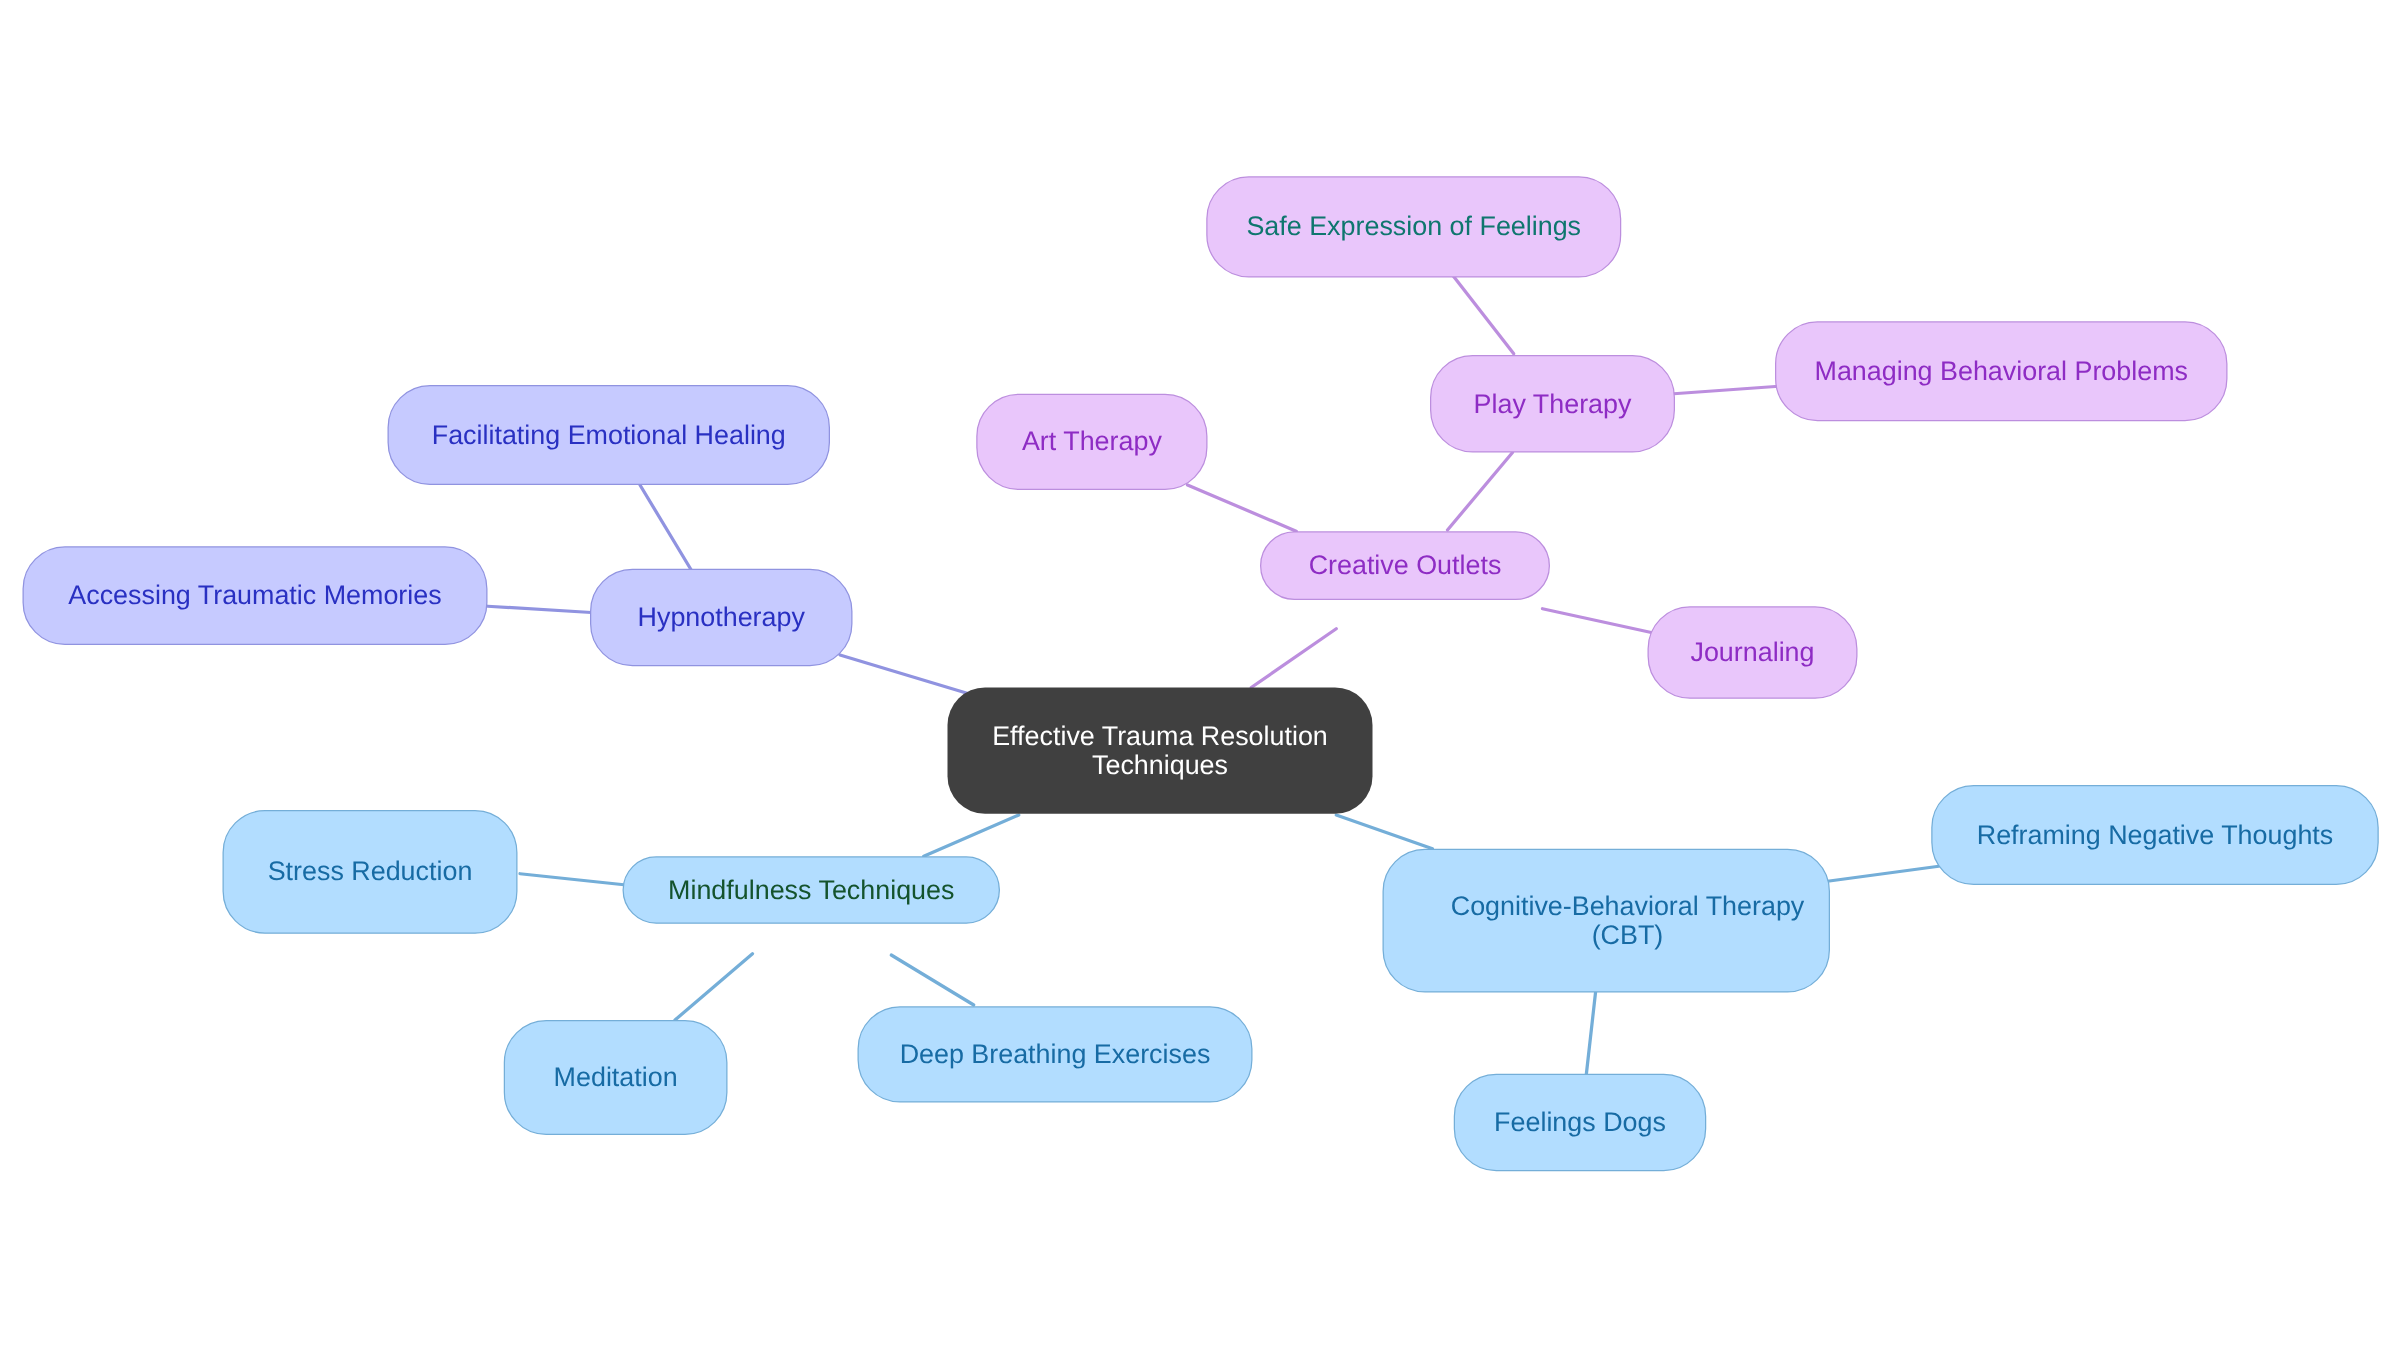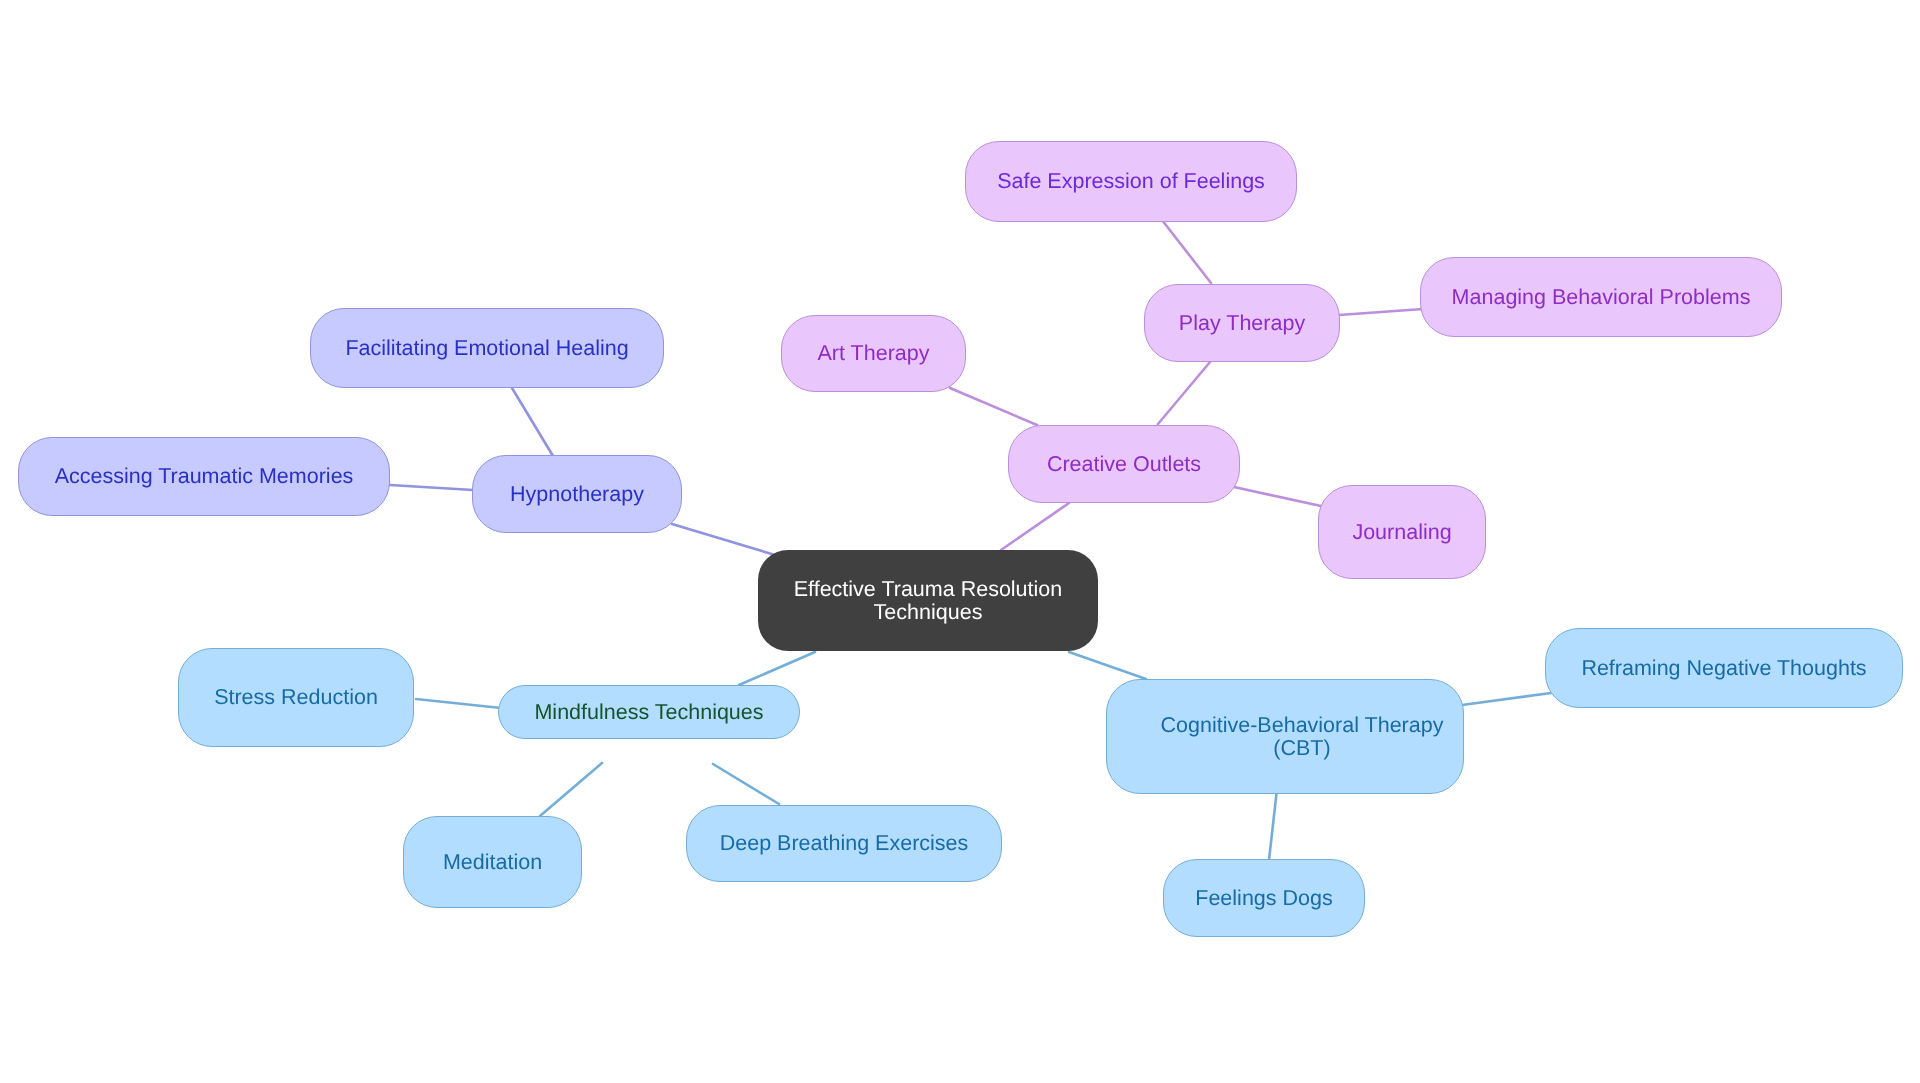--- a/index.html
+++ b/index.html
@@ -41,36 +41,36 @@
       </div>
       <div class="node" style="left: 310px; top: 308px; width: 354px; height: 80px; background: rgb(198, 202, 255); border: 1px solid rgb(144, 147, 224); border-radius: 34px; color: rgb(41, 48, 194); font-size: 21.5px;">
         <span class="lbl">Facilitating Emotional Healing</span>
       </div>
       <div class="node" style="left: 18px; top: 437px; width: 372px; height: 79px; background: rgb(198, 202, 255); border: 1px solid rgb(144, 147, 224); border-radius: 34px; color: rgb(41, 48, 194); font-size: 21.5px;">
         <span class="lbl">Accessing Traumatic Memories</span>
       </div>
       <div class="node" style="left: 472px; top: 455px; width: 210px; height: 78px; background: rgb(198, 202, 255); border: 1px solid rgb(144, 147, 224); border-radius: 34px; color: rgb(41, 48, 194); font-size: 21.5px; text-align: center;">
         <span class="lbl">Hypnotherapy</span>
       </div>
-      <div class="node" style="left: 965px; top: 141px; width: 332px; height: 81px; background: rgb(233, 198, 251); border: 1px solid rgb(188, 142, 222); border-radius: 34px; color: #6d28d9; font-size: 21.5px;">
+      <div class="node" style="left: 965px; top: 141px; width: 332px; height: 81px; background: rgb(233, 198, 251); border: 1px solid rgb(188, 142, 222); border-radius: 34px; color: #0f766e; font-size: 21.5px;">
         <span class="lbl">Safe Expression of Feelings</span>
       </div>
       <div class="node" style="left: 1420px; top: 257px; width: 362px; height: 80px; background: rgb(233, 198, 251); border: 1px solid rgb(188, 142, 222); border-radius: 34px; color: rgb(142, 44, 196); font-size: 21.5px;">
         <span class="lbl">Managing Behavioral Problems</span>
       </div>
       <div class="node" style="left: 1144px; top: 284px; width: 196px; height: 78px; background: rgb(233, 198, 251); border: 1px solid rgb(188, 142, 222); border-radius: 34px; color: rgb(142, 44, 196); font-size: 21.5px;">
         <span class="lbl">Play Therapy</span>
       </div>
       <div class="node" style="left: 781px; top: 315px; width: 185px; height: 77px; background: rgb(233, 198, 251); border: 1px solid rgb(188, 142, 222); border-radius: 34px; color: rgb(142, 44, 196); font-size: 21.5px;">
         <span class="lbl">Art Therapy</span>
       </div>
-      <div class="node" style="left: 1008px; top: 425px; width: 232px; height: 78px; background: rgb(233, 198, 251); border: 1px solid rgb(188, 142, 222); border-radius: 34px; color: rgb(142, 44, 196); font-size: 21.5px;">
+      <div class="node" style="left: 1008px; top: 425px; width: 232px; height: 55px; background: rgb(233, 198, 251); border: 1px solid rgb(188, 142, 222); border-radius: 34px; color: rgb(142, 44, 196); font-size: 21.5px;">
         <span class="lbl">Creative Outlets</span>
       </div>
-      <div class="node" style="left: 1318px; top: 485px; width: 168px; height: 94px; background: rgb(233, 198, 251); border: 1px solid rgb(188, 142, 222); border-radius: 34px; color: rgb(142, 44, 196); font-size: 21.5px;">
+      <div class="node" style="left: 1318px; top: 485px; width: 168px; height: 74px; background: rgb(233, 198, 251); border: 1px solid rgb(188, 142, 222); border-radius: 34px; color: rgb(142, 44, 196); font-size: 21.5px;">
         <span class="lbl">Journaling</span>
       </div>
       <div class="node" style="left: 1545px; top: 628px; width: 358px; height: 80px; background: rgb(178, 221, 255); border: 1px solid rgb(116, 174, 216); border-radius: 34px; color: rgb(23, 107, 164); font-size: 21.5px; text-align: right;">
         <span class="lbl">Reframing Negative Thoughts</span>
       </div>
       <div class="node" style="left: 1106px; top: 679px; width: 358px; height: 115px; background: rgb(178, 221, 255); border: 1px solid rgb(116, 174, 216); border-radius: 34px; color: rgb(23, 107, 164); font-size: 21.5px; padding-left: 34px;">
         <span class="lbl">Cognitive-Behavioral Therapy
 (CBT)</span>
       </div>
       <div class="node" style="left: 1163px; top: 859px; width: 202px; height: 78px; background: rgb(178, 221, 255); border: 1px solid rgb(116, 174, 216); border-radius: 34px; color: rgb(23, 107, 164); font-size: 21.5px;">

